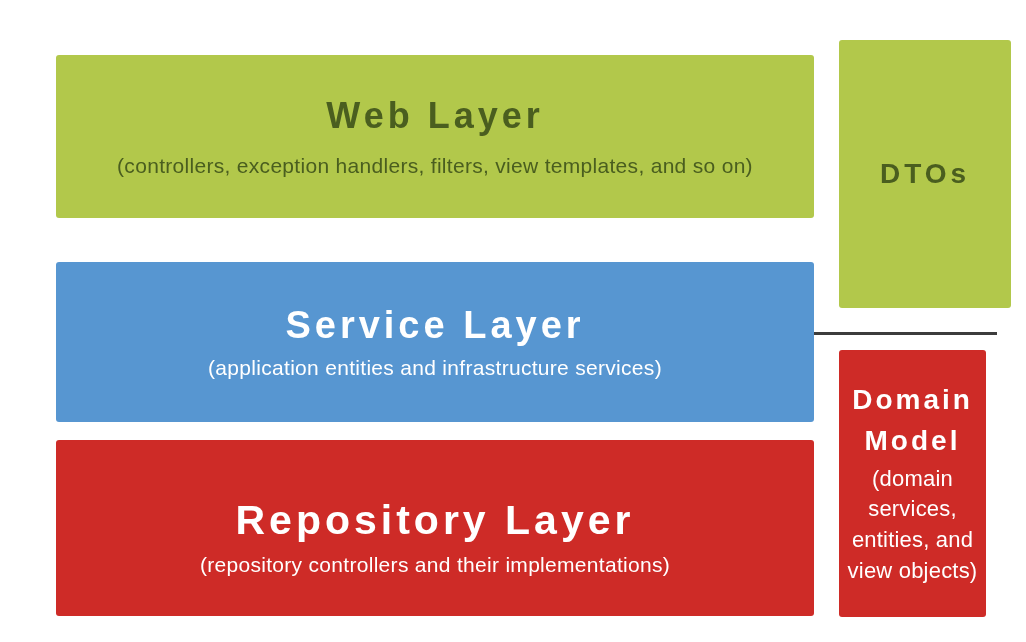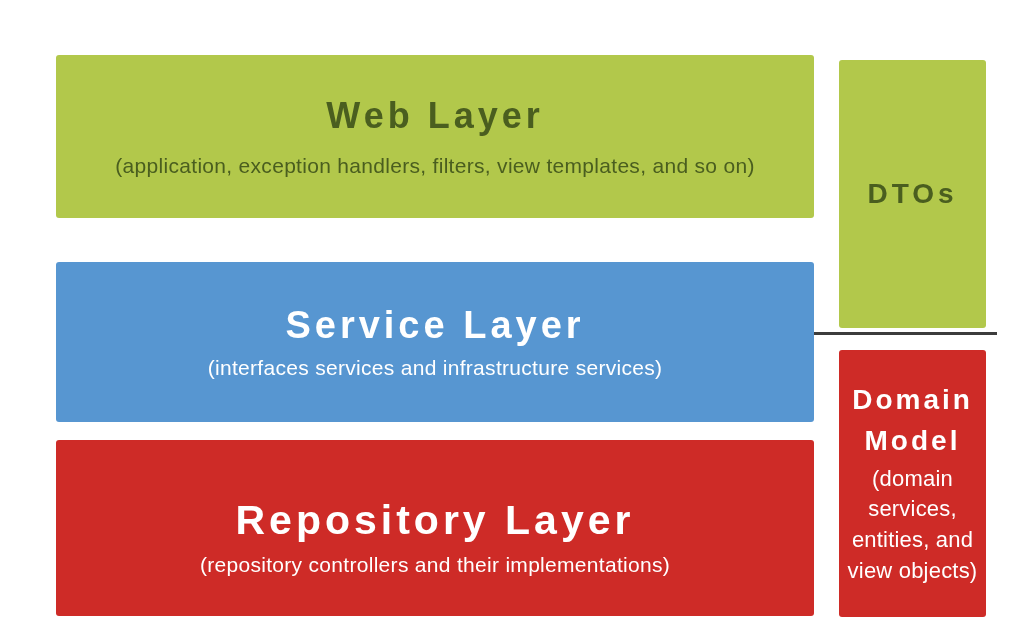--- a/index.html
+++ b/index.html
@@ -59,21 +59,21 @@
     left: 56px; top: 440px; width: 758px; height: 176px;
     background: var(--red, #ce2b27);
     color: var(--white-text, #ffffff);
     gap: 9px;
     padding-top: 18px;
   }
   .repository .title { font-size: 41px; }
 
   
   .dtos {
-    left: 839px; top: 60px; width: 147px; height: 268px;
+    left: 839px; top: 40px; width: 172px; height: 268px;
     background: var(--green, #b2c84b);
     color: var(--green-text, #4a5e1f);
   }
   .dtos .title { font-size: 28px; }
 
   .separator-line {
     position: absolute;
     left: 814px; top: 332px;
     width: 183px; height: 3px;
     background: var(--separator, #3c3c3c);
@@ -98,26 +98,26 @@
     letter-spacing: 0.2px;
   }
 </style>
 </head>
 <body>
 
 <div class="diagram">
 
   <section class="box web">
     <h2 class="title">Web Layer</h2>
-    <p class="subtitle">(application, exception handlers, filters, view templates, and so on)</p>
+    <p class="subtitle">(controllers, exception handlers, filters, view templates, and so on)</p>
   </section>
 
   <section class="box service">
     <h2 class="title">Service Layer</h2>
-    <p class="subtitle">(interfaces services and infrastructure services)</p>
+    <p class="subtitle">(application entities and infrastructure services)</p>
   </section>
 
   <section class="box repository">
     <h2 class="title">Repository Layer</h2>
     <p class="subtitle">(repository controllers and their implementations)</p>
   </section>
 
   <section class="box dtos">
     <h2 class="title">DTOs</h2>
   </section>

